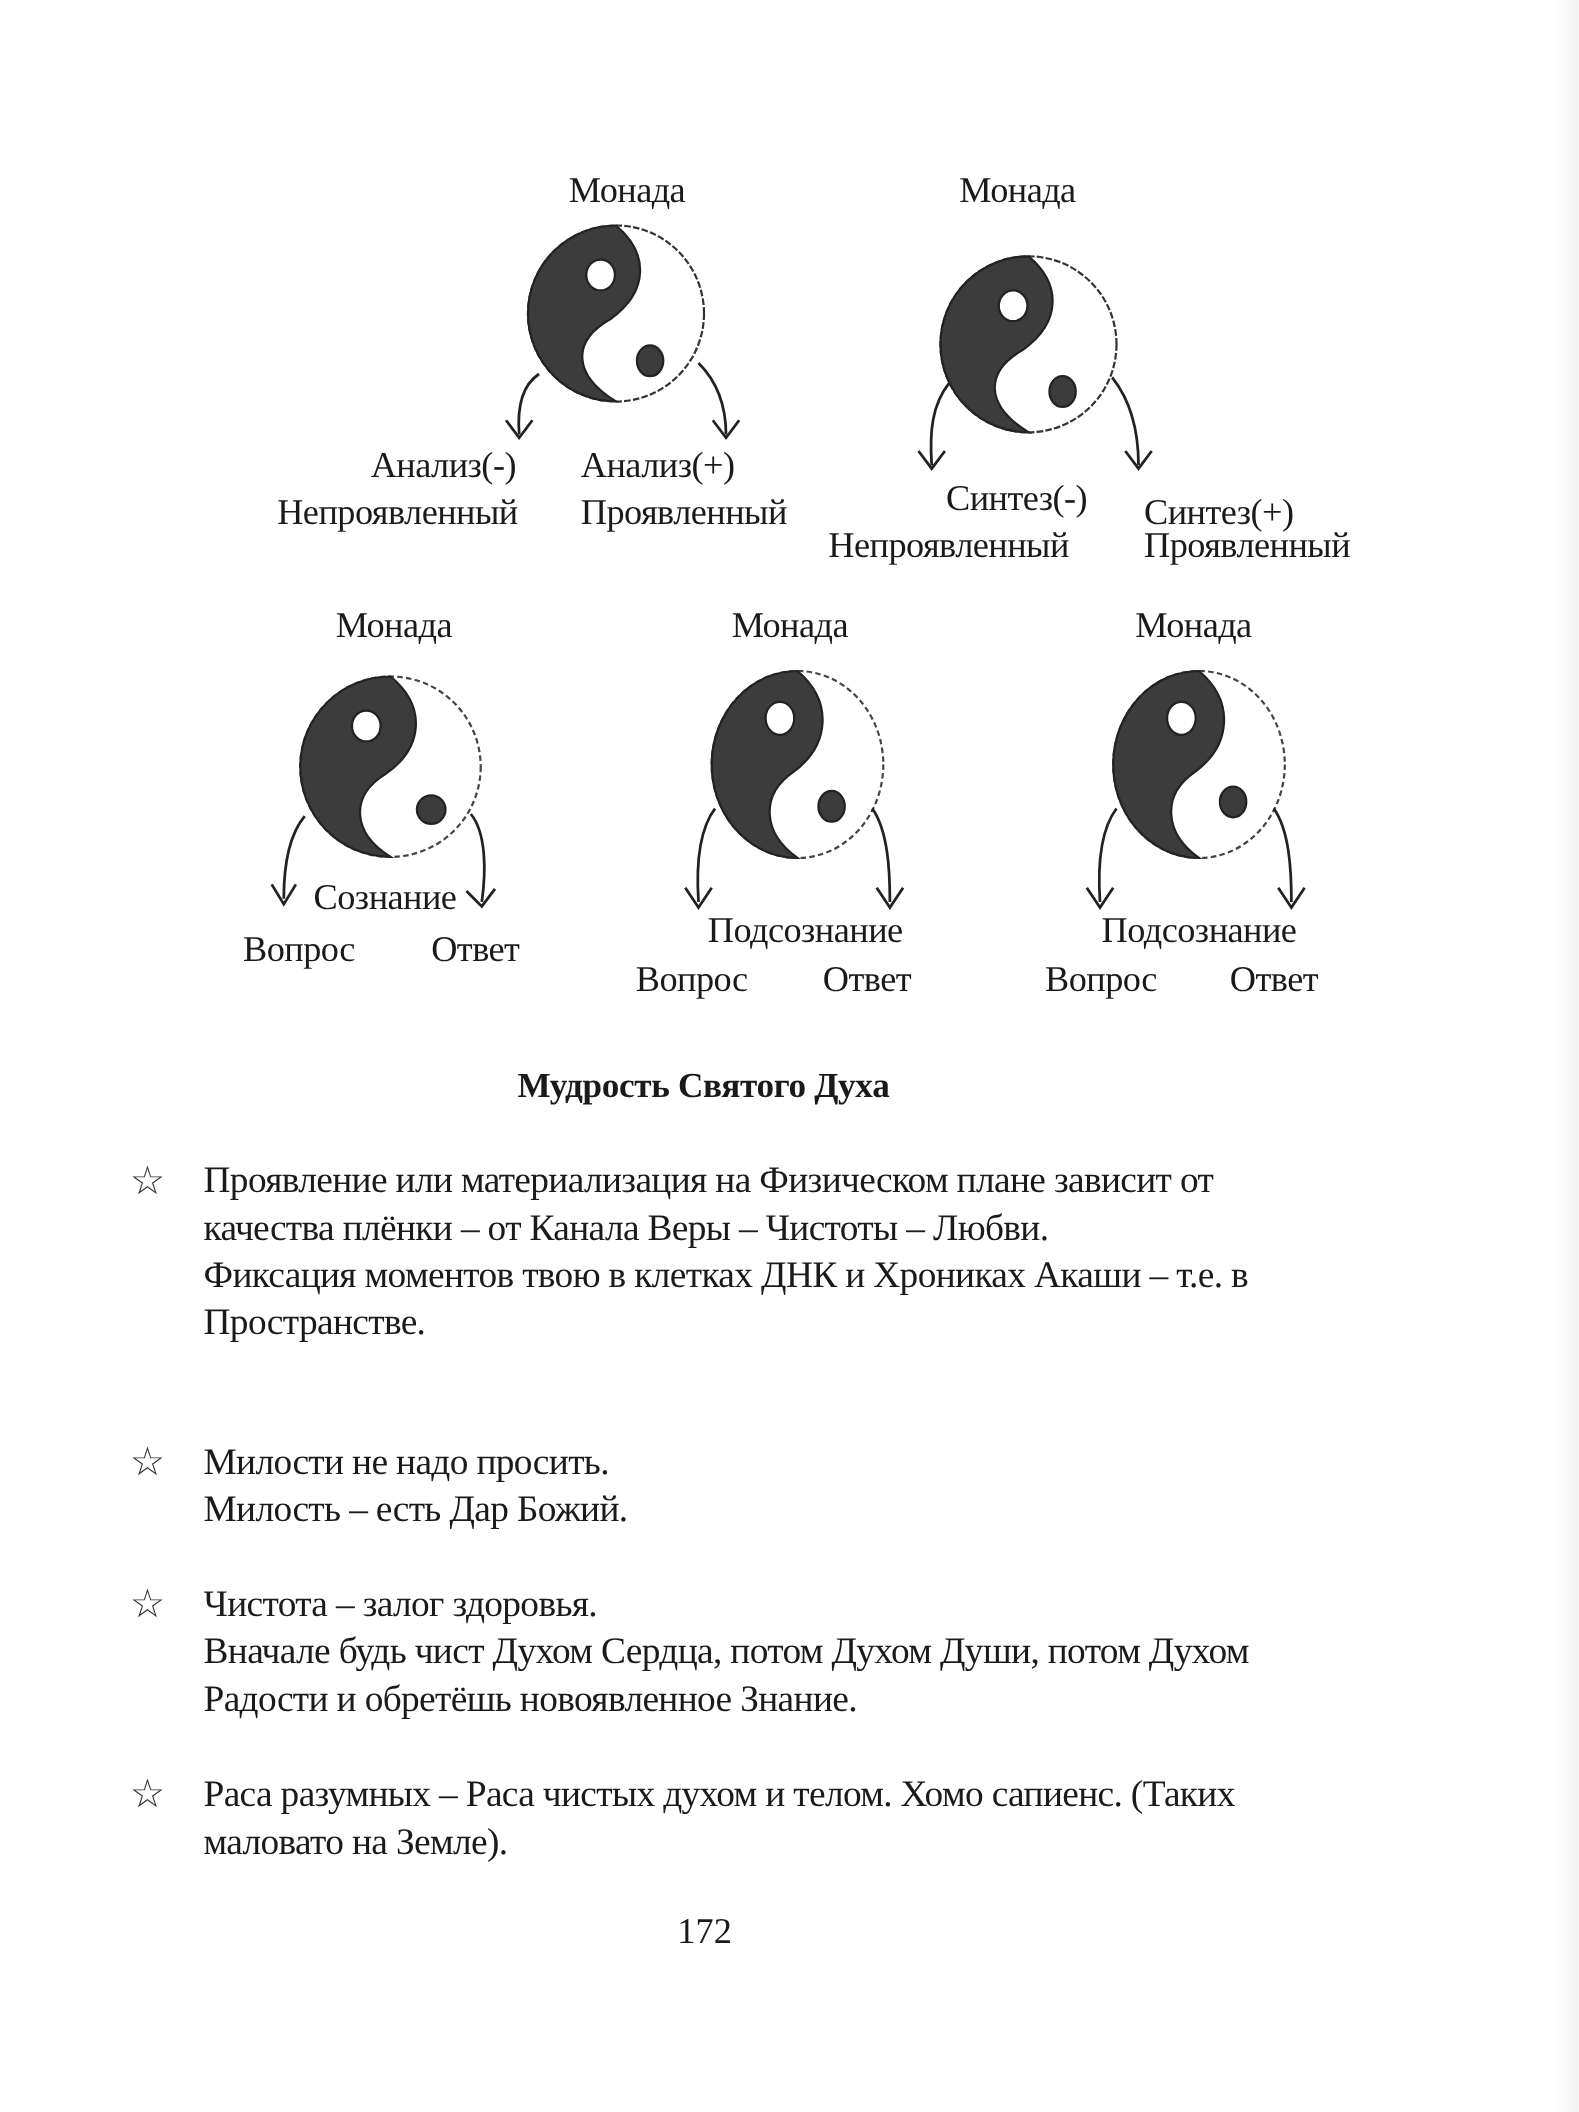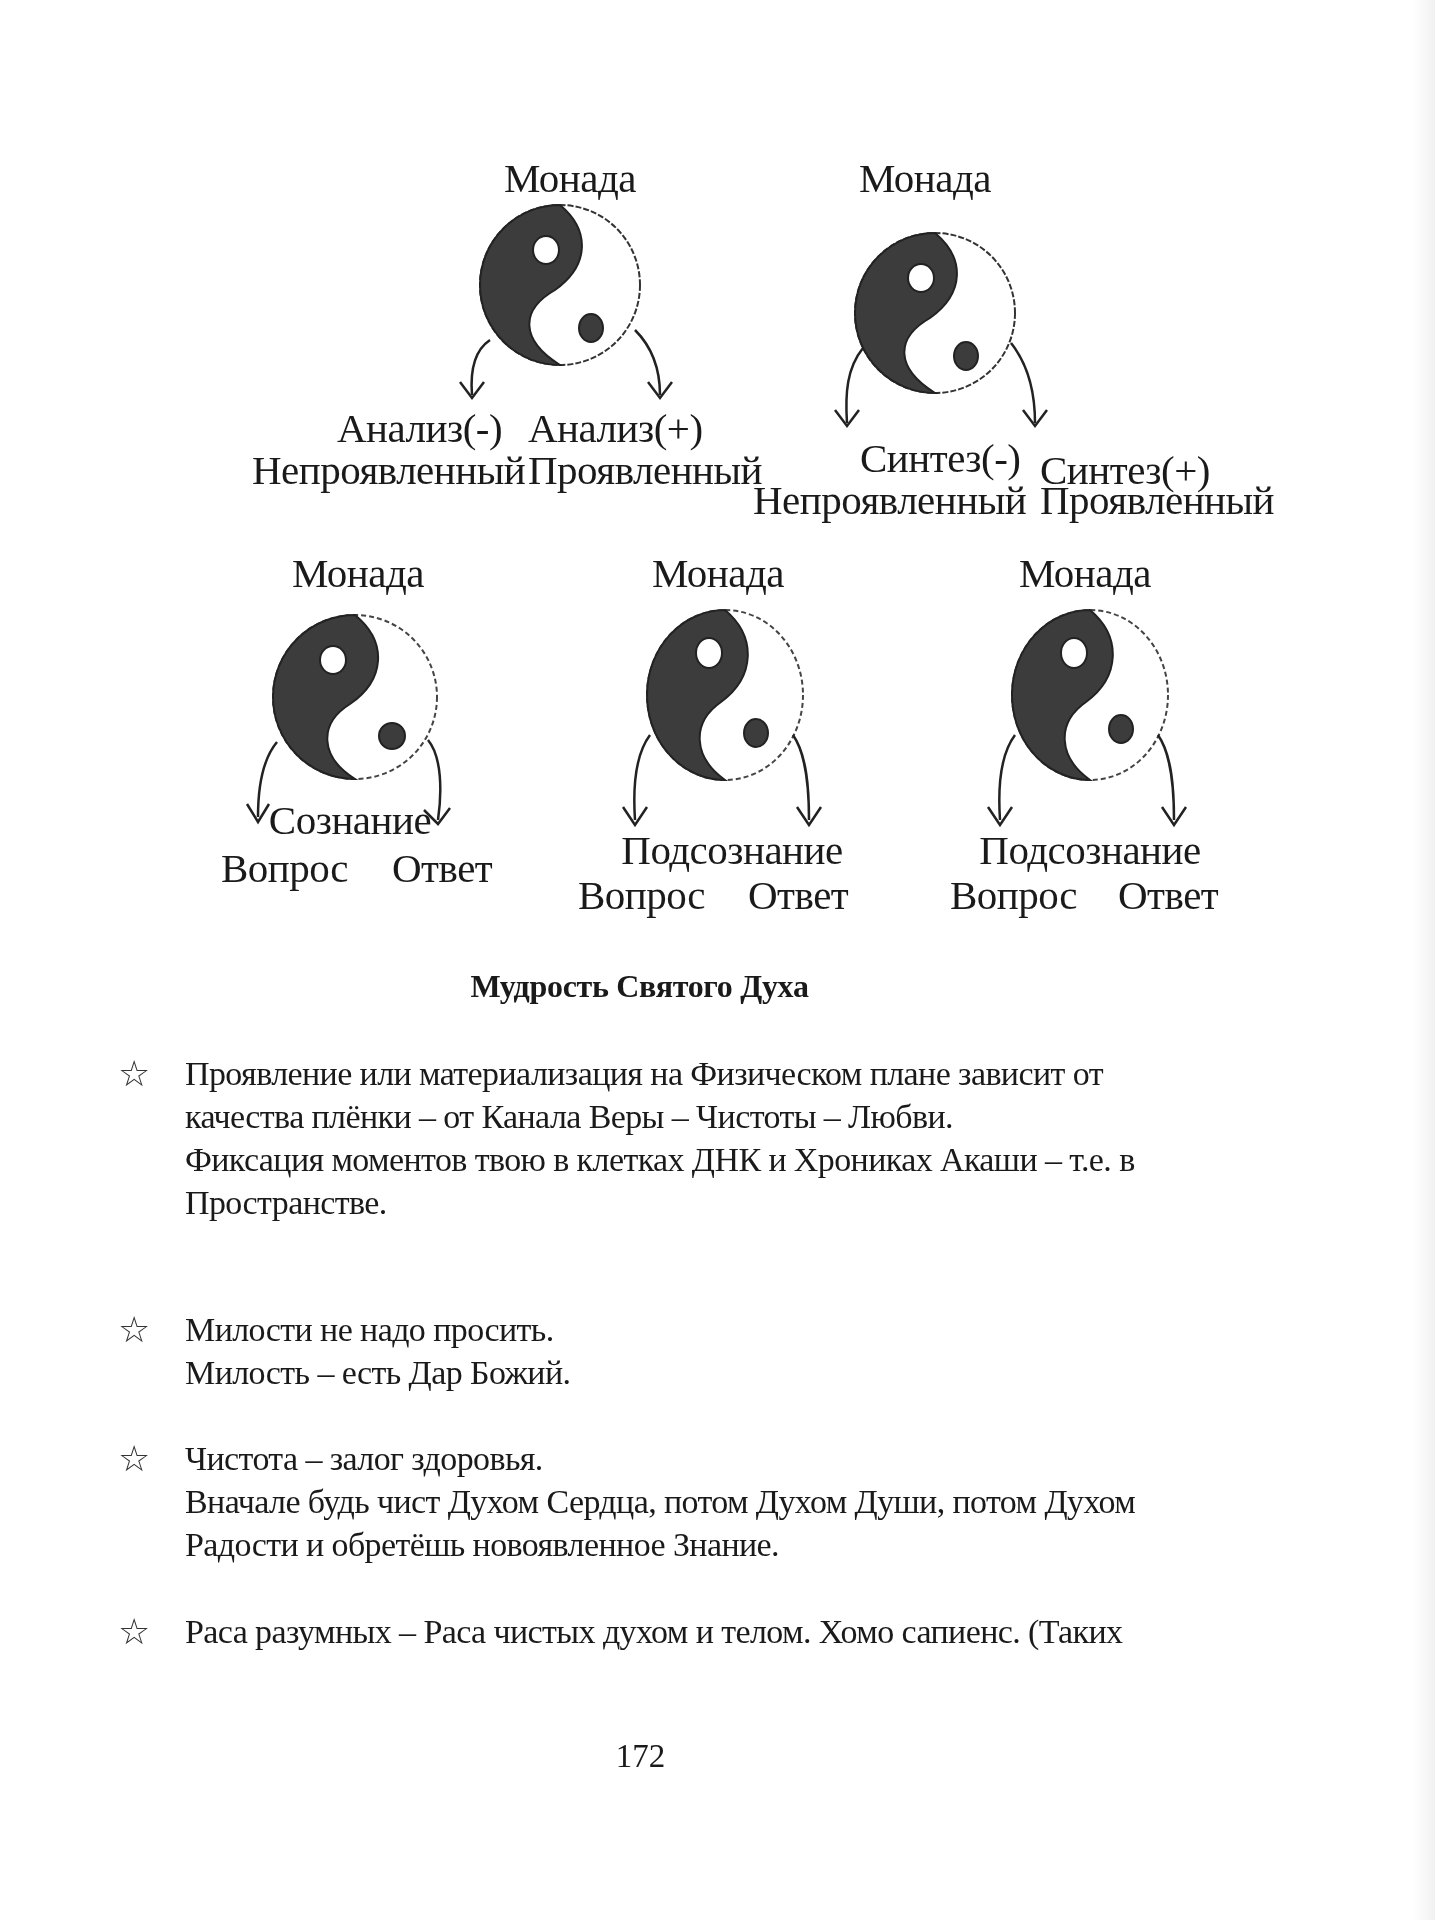--- a/index.html
+++ b/index.html
@@ -7,21 +7,21 @@
     width: 1435px; height: 1920px; position: relative; overflow: hidden;
     background: #ffffff;
     font-family: "Liberation Serif", "DejaVu Serif", serif;
     color: #1a1a1a;
   }
   .edge-shade {
     position: absolute; right: 0; top: 0; width: 22px; height: 1920px;
     background: linear-gradient(to right, #ffffff, #f1f1f1);
   }
   .lbl {
-    position: absolute; white-space: nowrap; font-size: 41px; line-height: 1;
+    position: absolute; white-space: nowrap; font-size: 33px; line-height: 1;
     letter-spacing: -0.5px;
     text-align: center;
   }
   .c { transform: translateX(-50%); }
   .monad-svg { position: absolute; overflow: visible; }
   .heading {
     position: absolute; top: 968px; left: 0; width: 1279px; text-align: center;
     font-weight: bold; font-size: 32px; letter-spacing: -0.3px;
   }
   .bullet { position: absolute; left: 118px; width: 1200px; }
@@ -167,16 +167,17 @@
     <span class="bullet-line">Чистота – залог здоровья.</span>
     <span class="bullet-line">Вначале будь чист Духом Сердца, потом Духом Души, потом Духом</span>
     <span class="bullet-line">Радости и обретёшь новоявленное Знание.</span>
   </div>
 </div>
 
 <div class="bullet" style="top:1610px;">
   <span class="star">☆</span>
   <div class="bullet-lines">
     <span class="bullet-line">Раса разумных – Раса чистых духом и телом. Хомо сапиенс. (Таких</span>
+    <span class="bullet-line">маловато на Земле).</span>
   </div>
 </div>
 
 <div class="page-number">172</div>
 
 </body></html>

